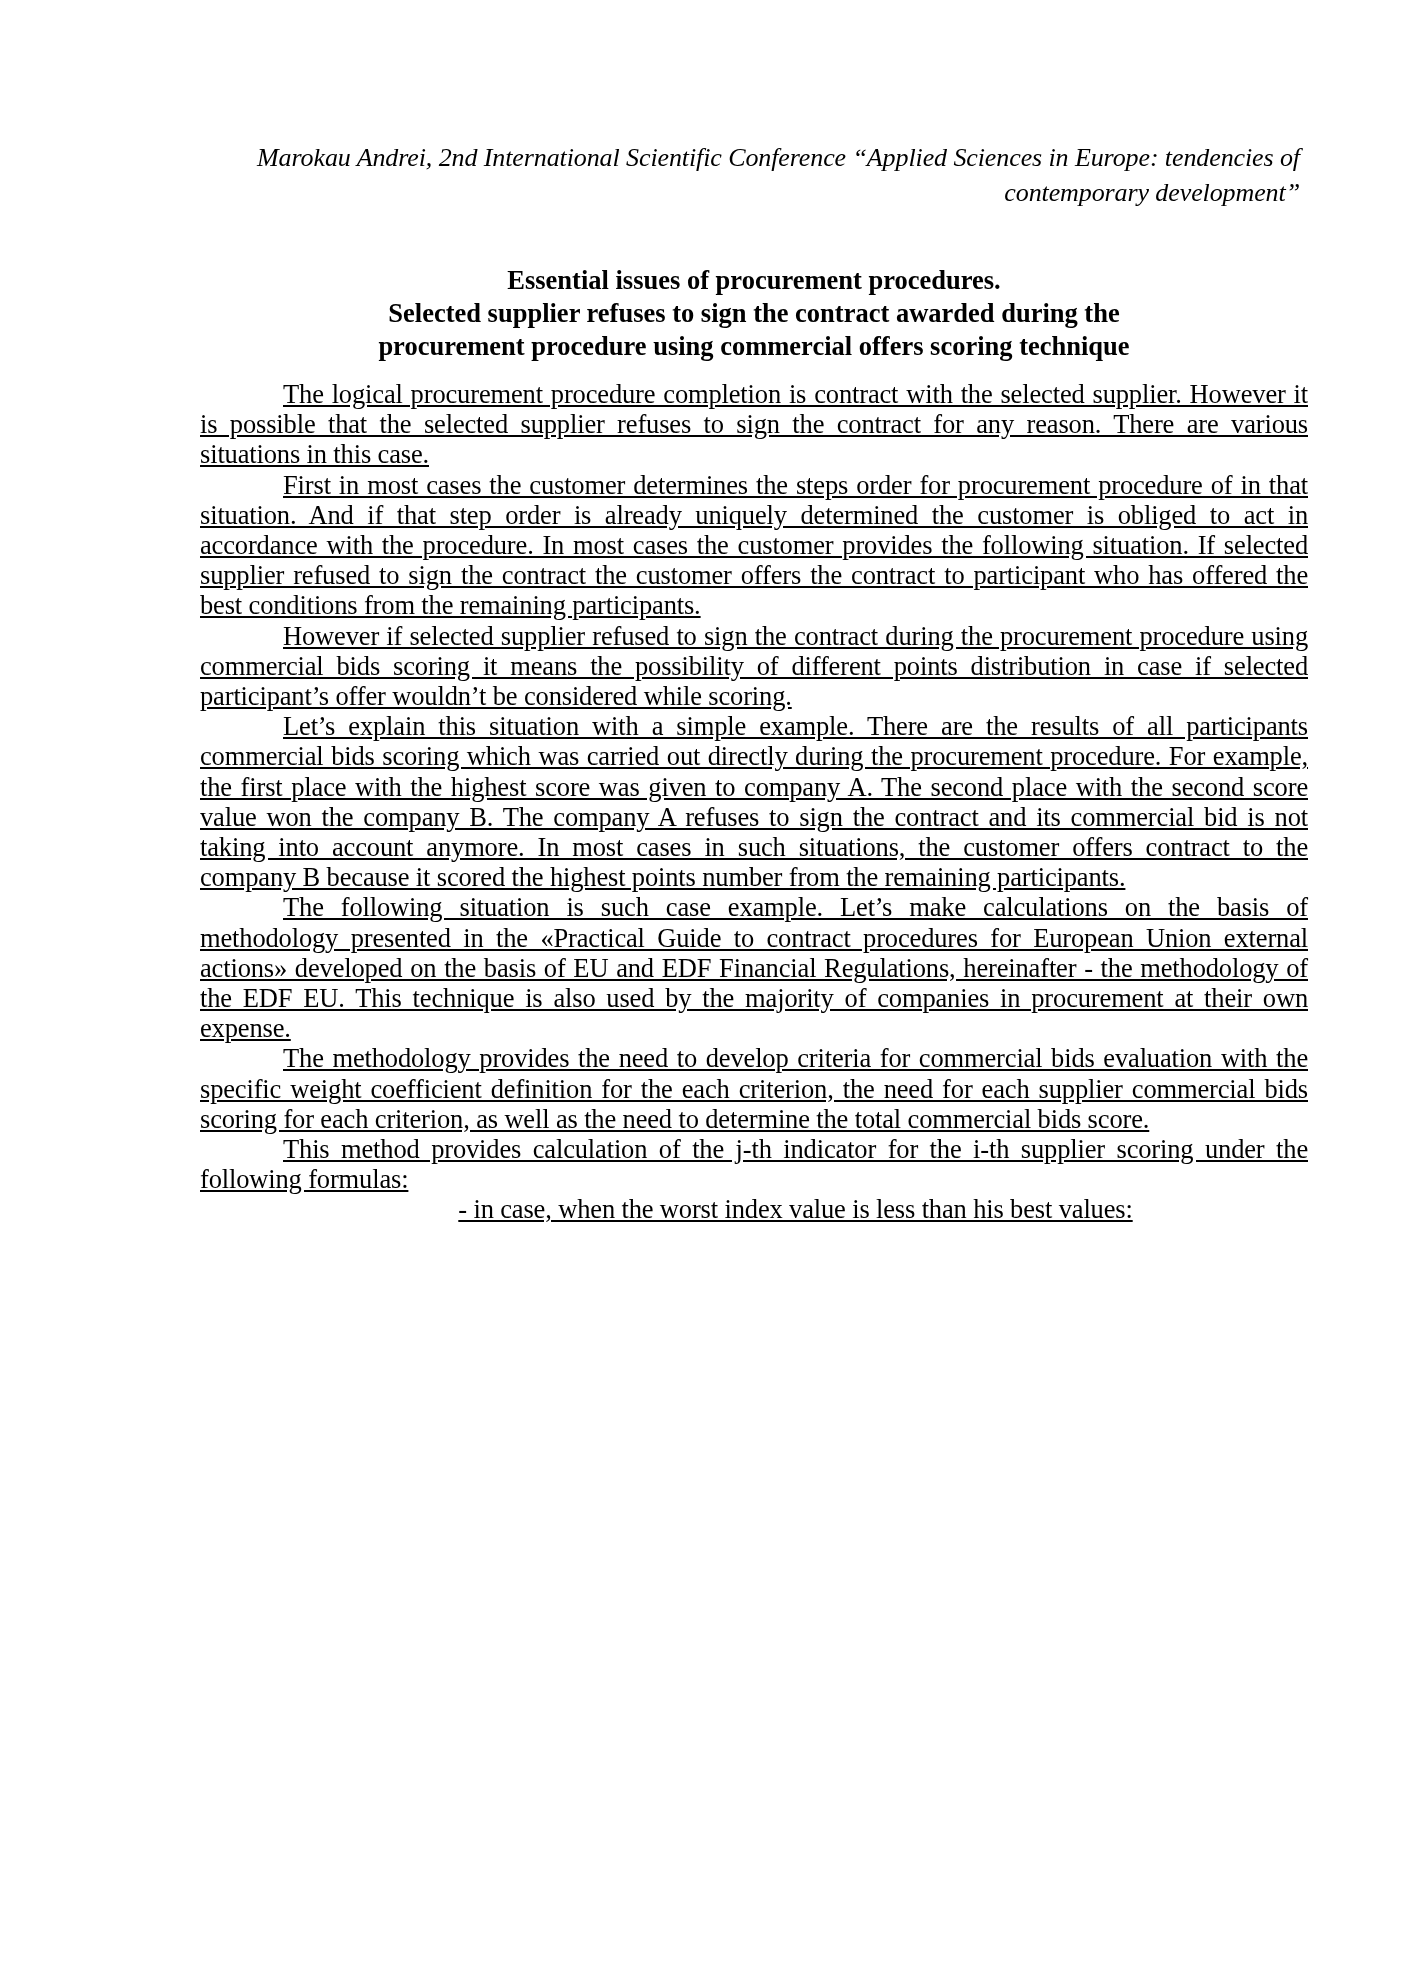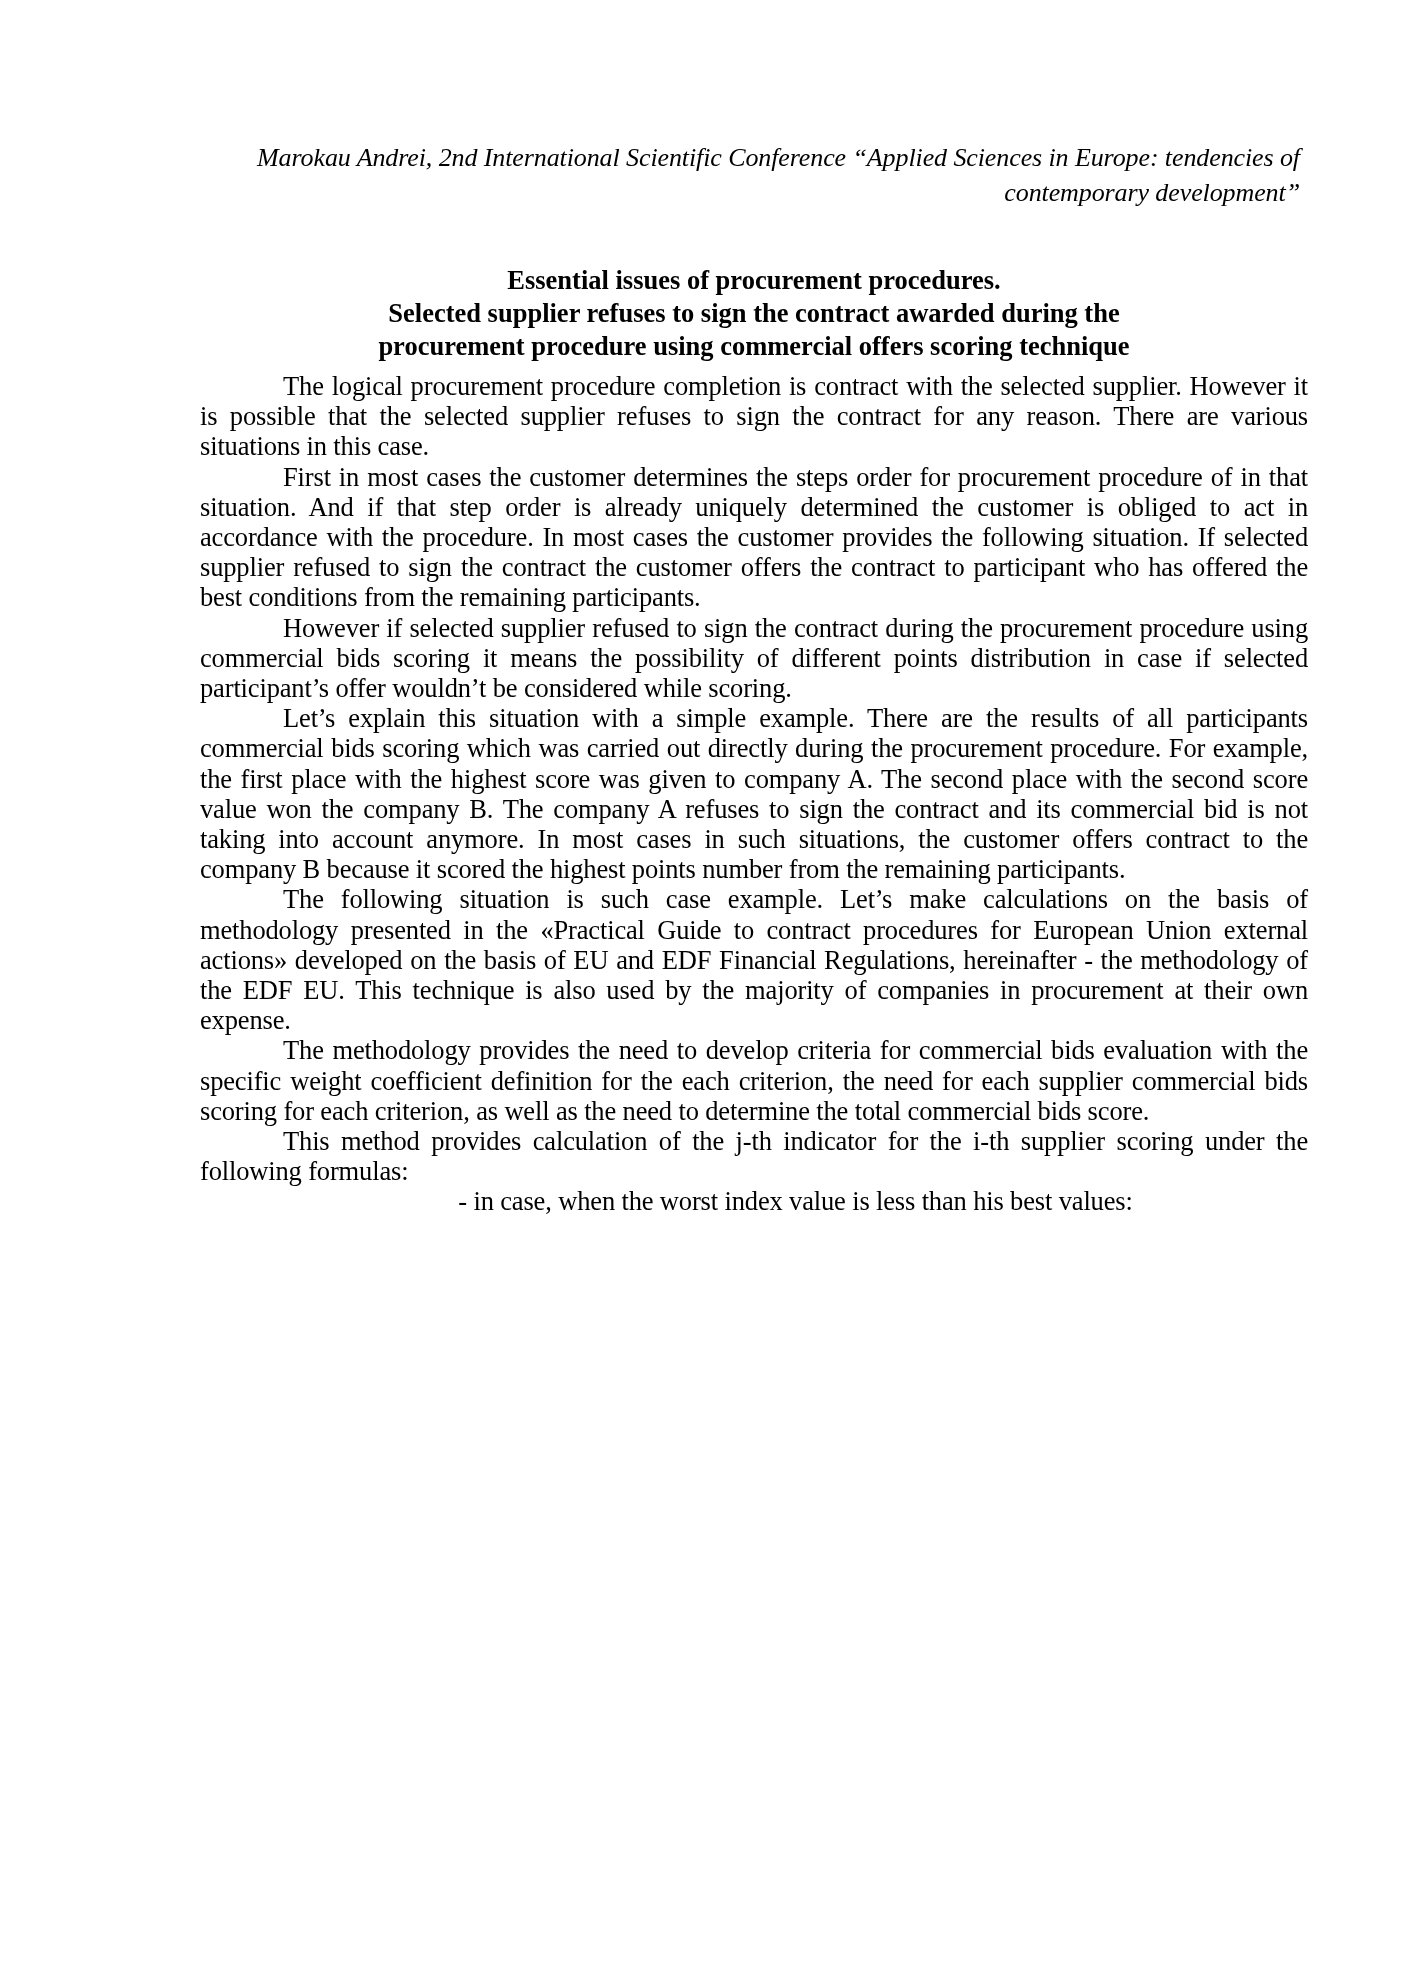--- a/index.html
+++ b/index.html
@@ -27,26 +27,27 @@
       line-height: 35px;
       text-align: right;
       margin: 8px;
       letter-spacing: -0.1px;
     }
     .title {
       font-weight: bold;
       font-size: 26.5px;
       line-height: 33px;
       text-align: center;
-      margin: 54px 0 8px 0;
+      margin: 54px 0 16px 0;
     }
     .title .line {
       display: block;
     }
     .body {
+      text-decoration: underline;
     }
     .para {
       font-size: 26.5px;
       line-height: 30.2px;
       text-align: justify;
       text-indent: 83px;
       margin: 0;
       letter-spacing: -0.15px;
     }
     .bullet {

